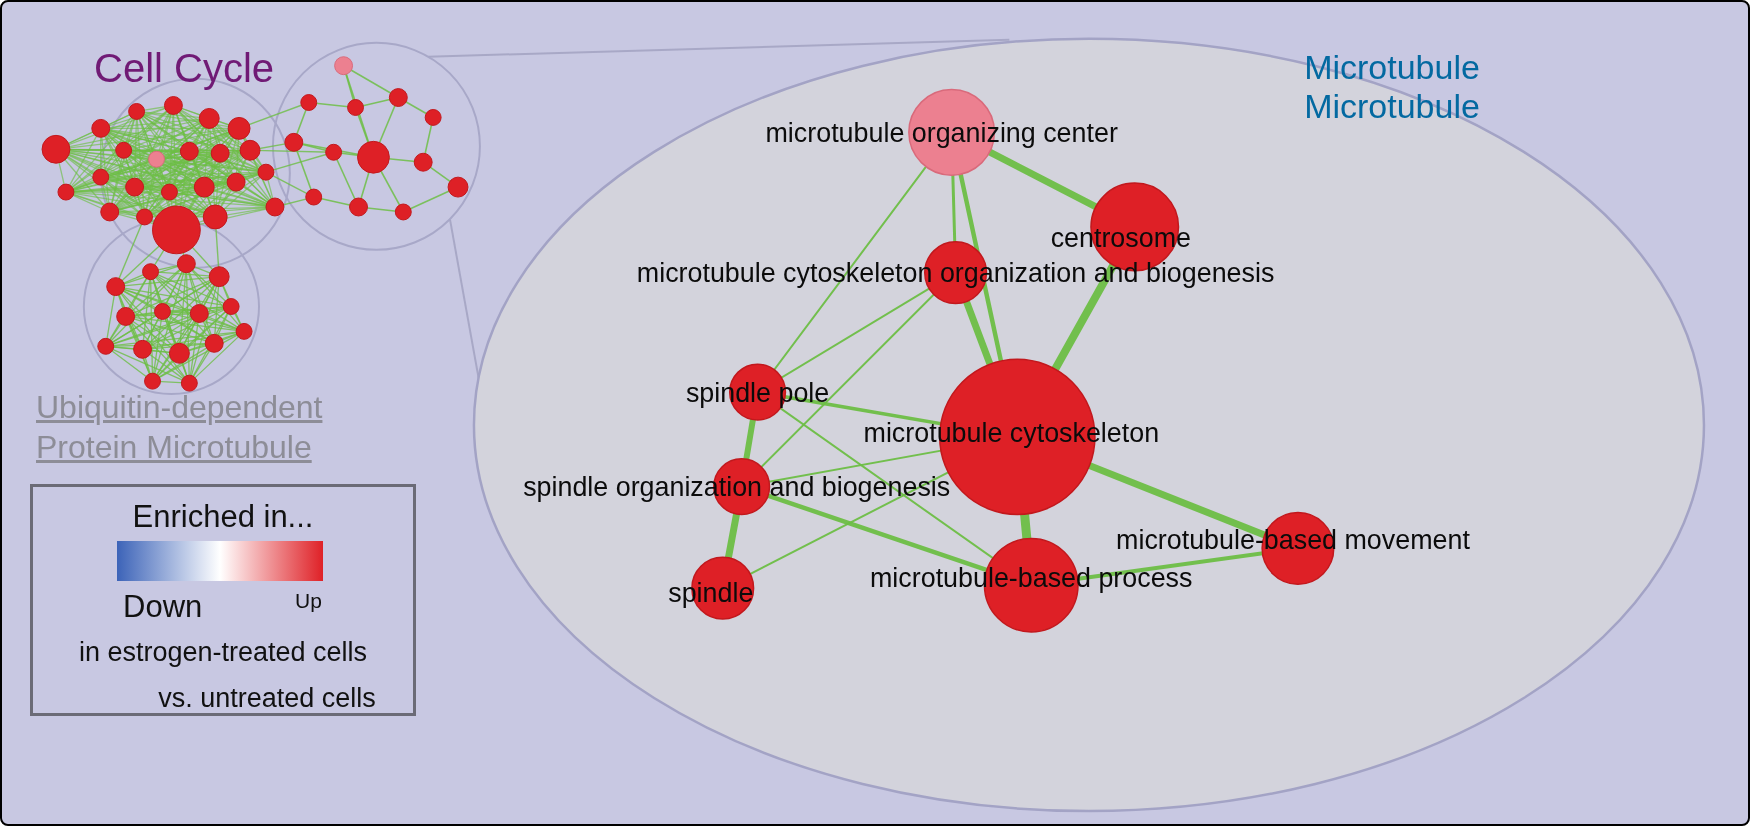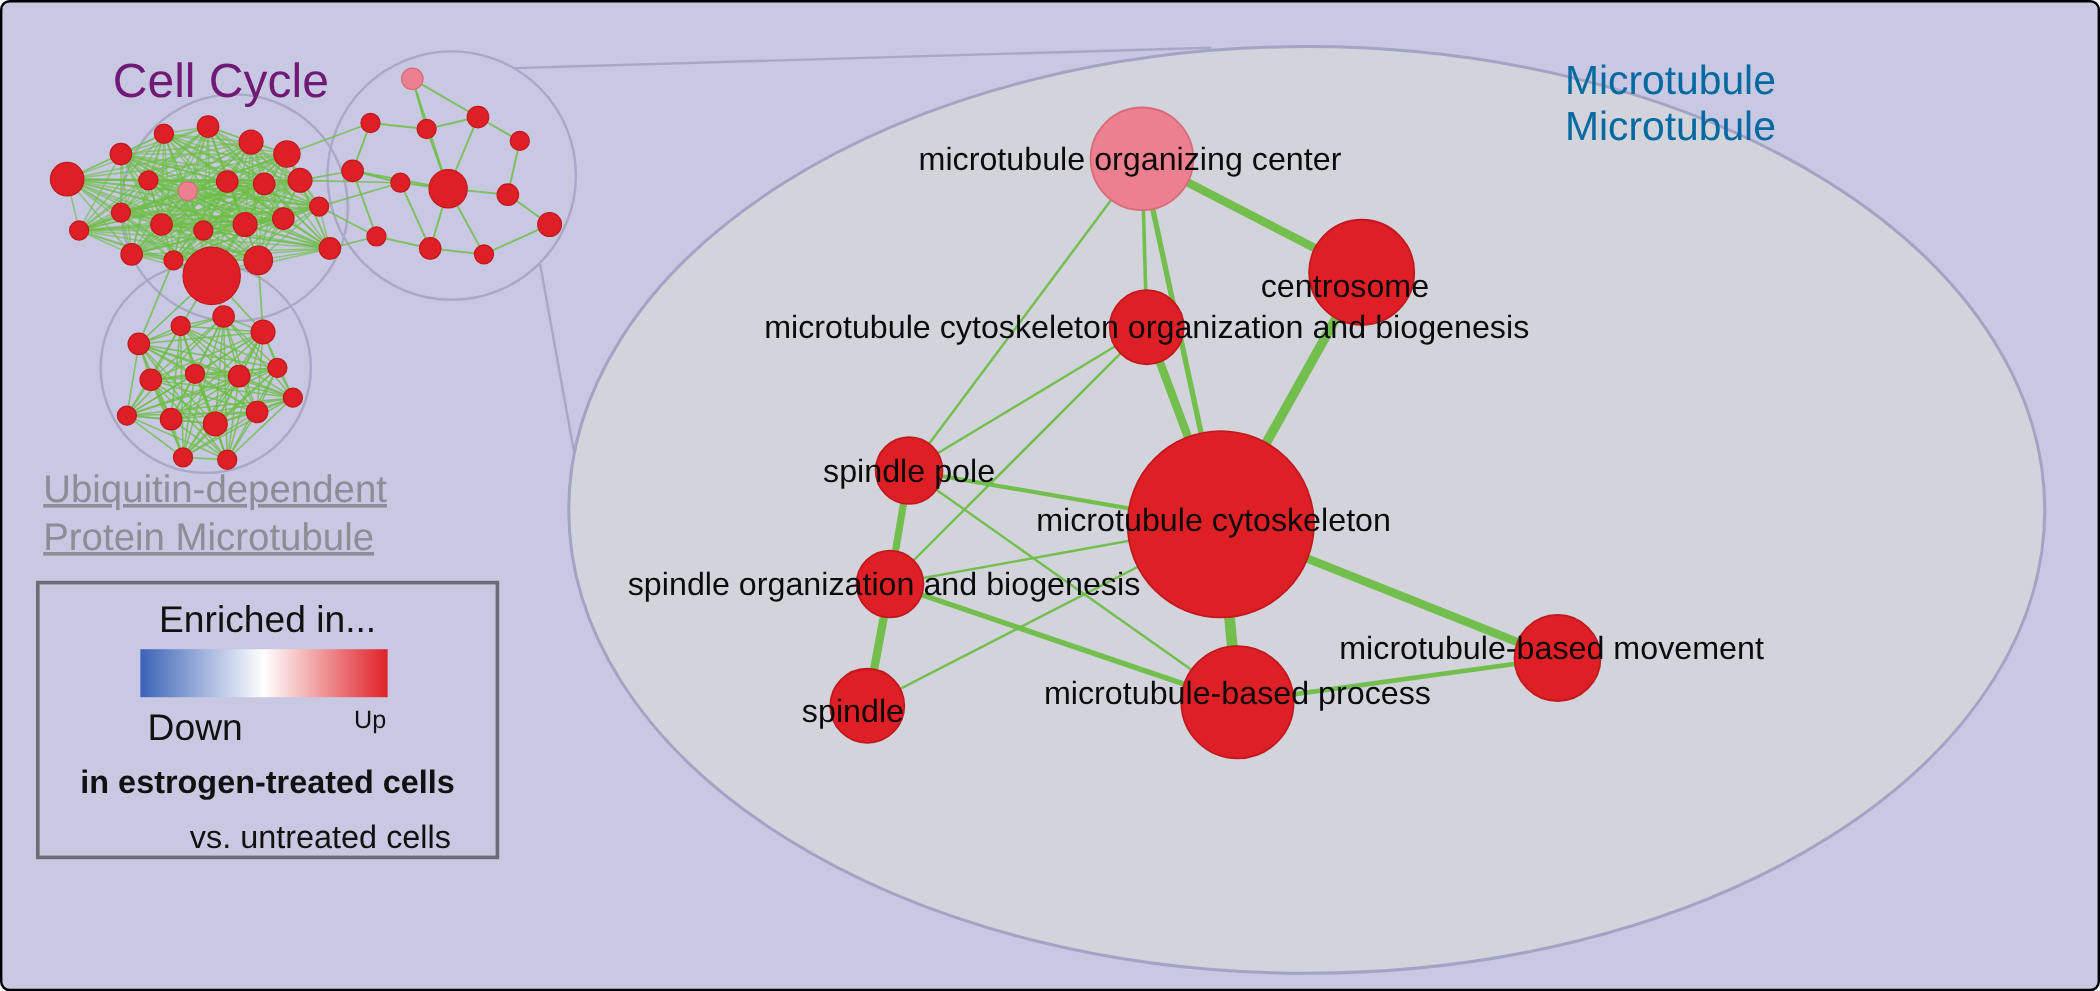--- a/index.html
+++ b/index.html
@@ -51,21 +51,21 @@
   #legend-title {
     position: absolute; top: 12px; left: 0; width: 100%;
     text-align: center; font-size: 31px;
   }
   #legend-gradient {
     position: absolute; left: 84px; top: 54px;
     width: 206px; height: 40px;
   }
   #legend-down { position: absolute; left: 50px;  top: 102px; font-size: 31px; margin-left: 40px; }
   #legend-up   { position: absolute; left: 262px; top: 102px; font-size: 21px; }
-  #legend-cap1 { position: absolute; top: 150px; left: 0; width: 100%; text-align: center; font-size: 27px; font-weight: bold; }
+  #legend-cap1 { position: absolute; top: 150px; left: 0; width: 100%; text-align: center; font-size: 27px; }
   #legend-cap2 { position: absolute; top: 196px; left: 0; width: 100%; text-align: center; font-size: 27px; margin-left: 44px; }
 </style>
 </head>
 <body>
 
 <div id="figure" style="background: rgb(200, 200, 226);">
 
   <svg id="network-svg" viewBox="0 0 1750 826">
       <line x1="426" y1="55" x2="1010" y2="38" stroke="#a8a8c6" stroke-width="2"></line>
       <line x1="448" y1="219" x2="509" y2="557" stroke="#a8a8c6" stroke-width="2"></line>

